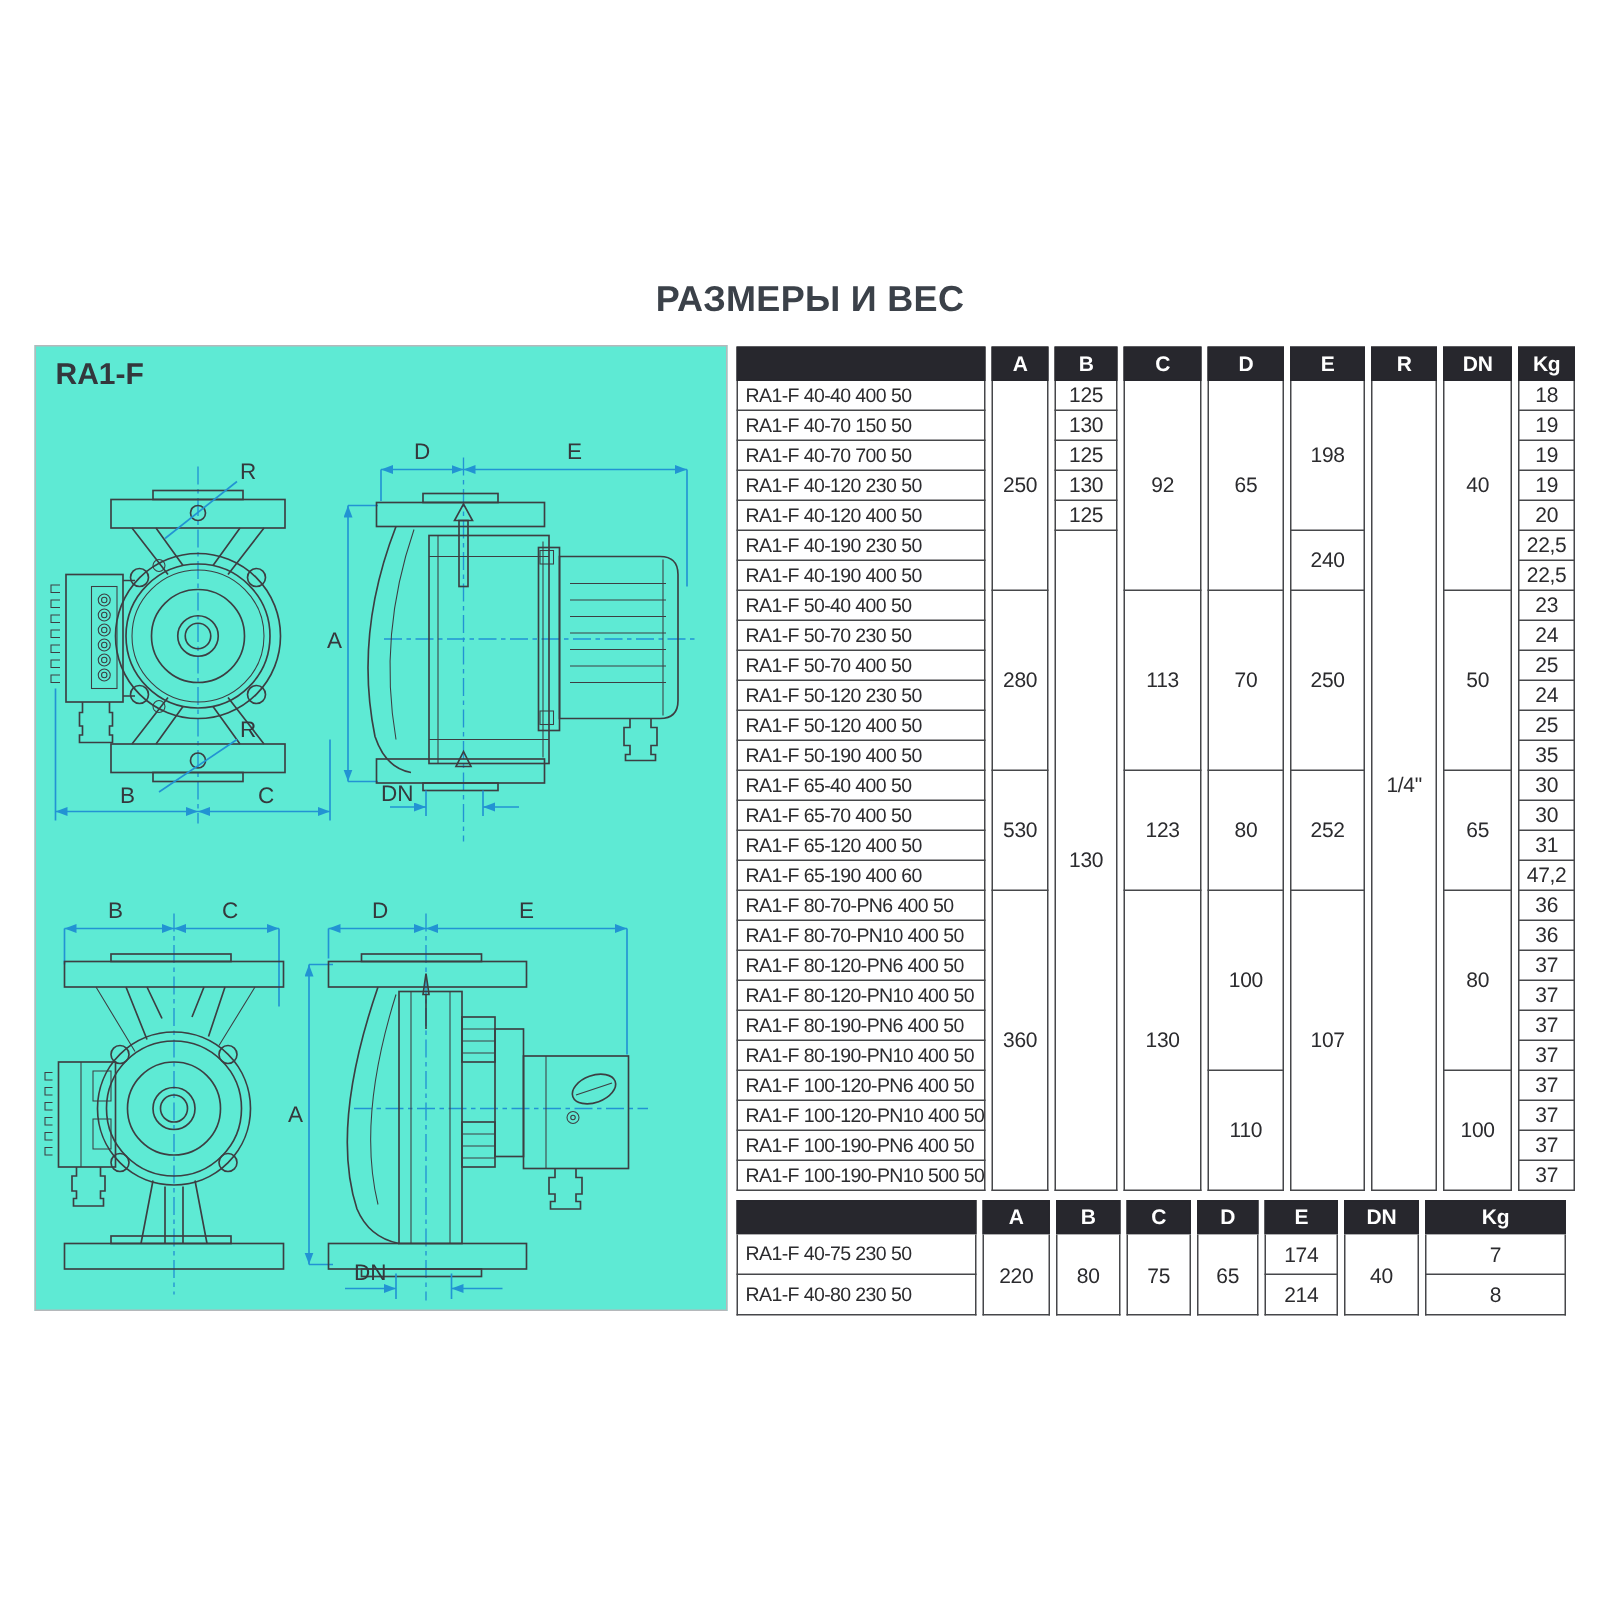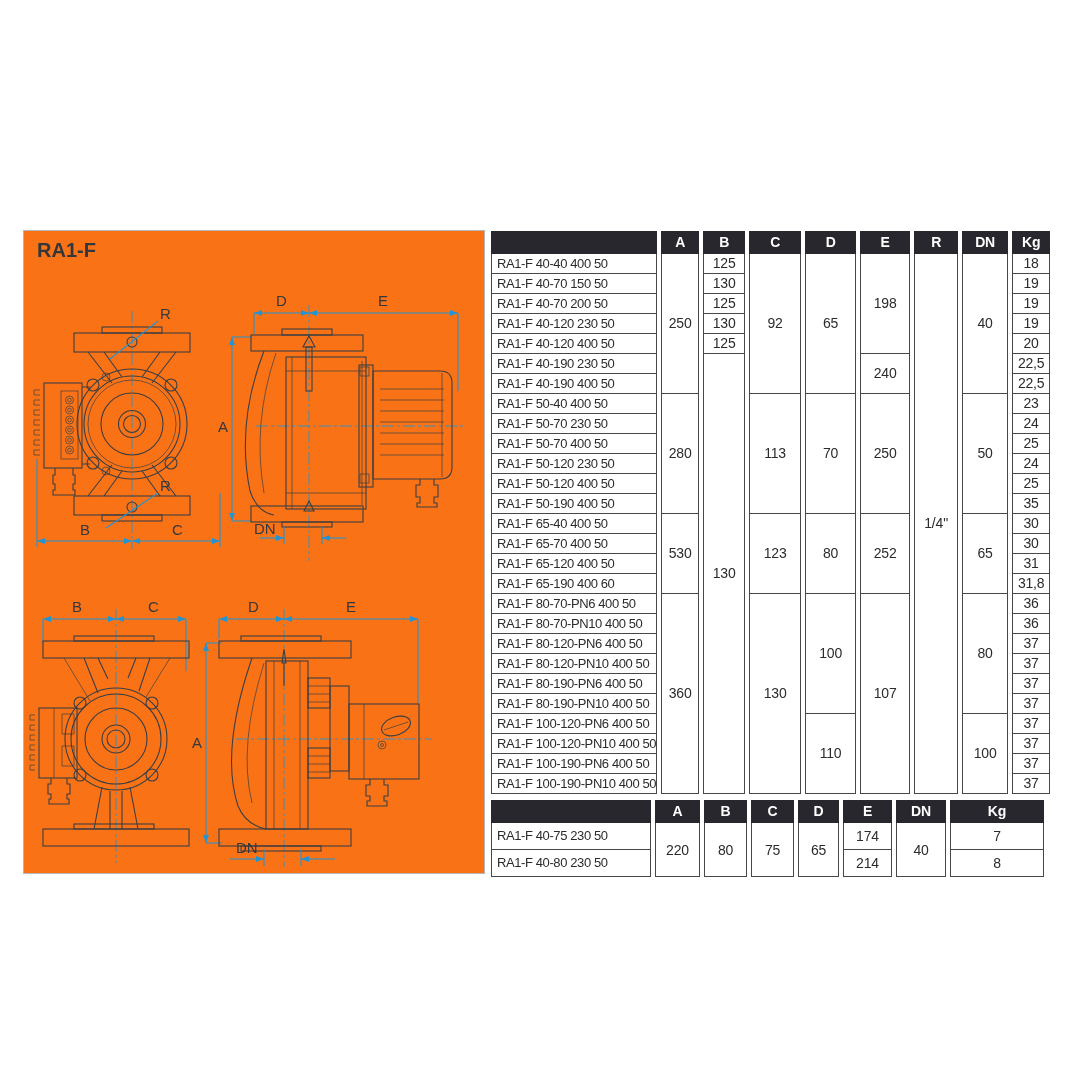--- a/index.html
+++ b/index.html
@@ -2,21 +2,21 @@
 <html><head>
 <meta charset="utf-8">
 <style>
   html,body{margin:0;padding:0;background:#ffffff;}
   .page{position:relative;width:1080px;height:1080px;background:#fff;overflow:hidden;
         font-family:"Liberation Sans","DejaVu Sans",sans-serif;color:#2d2d30;}
   .title{position:absolute;left:0;top:186px;width:1080px;text-align:center;
          font-size:24px;font-weight:bold;color:#3b4149;letter-spacing:0.2px;}
   
   .panel{position:absolute;left:23px;top:230px;width:462px;height:644px;
-         border:1px solid #b5b8bb;background:#f97316;box-sizing:border-box;}
+         border:1px solid #b5b8bb;background:#5eead4;box-sizing:border-box;}
   .panel-label{position:absolute;left:13px;top:8px;font-size:20px;font-weight:bold;color:#33373c;}
   .panel svg{position:absolute;left:0;top:0;}
   
   table.spec{position:absolute;border-collapse:separate;border-spacing:4px 0;table-layout:fixed;}
   table.spec td, table.spec th{box-sizing:border-box;padding:0;text-align:center;vertical-align:middle;
         font-size:14px;color:#2b2b2e;letter-spacing:-0.2px;overflow:hidden;}
   table.spec th{background:#27272d;border:1px solid #27272d;color:#ffffff;
         font-weight:bold;font-size:14px;height:21px;line-height:21px;}
   table.spec td{border:1px solid #46474a;border-top:none;background:#fff;white-space:nowrap;}
   table.spec td.name{text-align:left;padding-left:5px;font-size:13px;letter-spacing:-0.4px;}
@@ -30,20 +30,21 @@
   .lt{fill:none;stroke:#3c3e42;stroke-width:0.7;}
   .bl{fill:none;stroke:#2293d3;stroke-width:1.1;}
   .cl{fill:none;stroke:#2293d3;stroke-width:0.9;stroke-dasharray:12 3 3 3;}
   .dimtxt{fill:#35383c;font-size:15px;font-family:"Liberation Sans",sans-serif;}
 </style>
 </head>
 <body>
 
 <div class="page">
 
+  <div class="title">РАЗМЕРЫ И ВЕС</div>
 
   <div class="panel">
     <div class="panel-label">RA1-F</div>
 
     <svg width="460" height="642" viewBox="0 0 460 642">
       <defs>
         <marker id="arr" orient="auto-start-reverse" markerWidth="9" markerHeight="8" refX="8" refY="3" markerUnits="userSpaceOnUse">
           <path d="M0,0 L8,3 L0,6 z" fill="#2293d3"></path>
         </marker>
       </defs>
@@ -272,21 +273,21 @@
           <td rowspan="27">1/4"</td>
           <td rowspan="7">40</td>
           <td>18</td>
         </tr>
         <tr>
           <td class="name">RA1-F 40-70 150 50</td>
           <td rowspan="1">130</td>
           <td>19</td>
         </tr>
         <tr>
-          <td class="name">RA1-F 40-70 200 50</td>
+          <td class="name">RA1-F 40-70 700 50</td>
           <td rowspan="1">125</td>
           <td>19</td>
         </tr>
         <tr>
           <td class="name">RA1-F 40-120 230 50</td>
           <td rowspan="1">130</td>
           <td>19</td>
         </tr>
         <tr>
           <td class="name">RA1-F 40-120 400 50</td>
@@ -344,21 +345,21 @@
         <tr>
           <td class="name">RA1-F 65-70 400 50</td>
           <td>30</td>
         </tr>
         <tr>
           <td class="name">RA1-F 65-120 400 50</td>
           <td>31</td>
         </tr>
         <tr>
           <td class="name">RA1-F 65-190 400 60</td>
-          <td>31,8</td>
+          <td>47,2</td>
         </tr>
         <tr>
           <td class="name">RA1-F 80-70-PN6 400 50</td>
           <td rowspan="10">360</td>
           <td rowspan="10">130</td>
           <td rowspan="6">100</td>
           <td rowspan="10">107</td>
           <td rowspan="6">80</td>
           <td>36</td>
         </tr>
@@ -390,21 +391,21 @@
         </tr>
         <tr>
           <td class="name">RA1-F 100-120-PN10 400 50</td>
           <td>37</td>
         </tr>
         <tr>
           <td class="name">RA1-F 100-190-PN6 400 50</td>
           <td>37</td>
         </tr>
         <tr>
-          <td class="name">RA1-F 100-190-PN10 400 50</td>
+          <td class="name">RA1-F 100-190-PN10 500 50</td>
           <td>37</td>
         </tr>
       </tbody>
     </table>
 
   <table class="spec t-bottom">
       <colgroup>
         <col style="width:160px">
         <col style="width:45px">
         <col style="width:43px">

